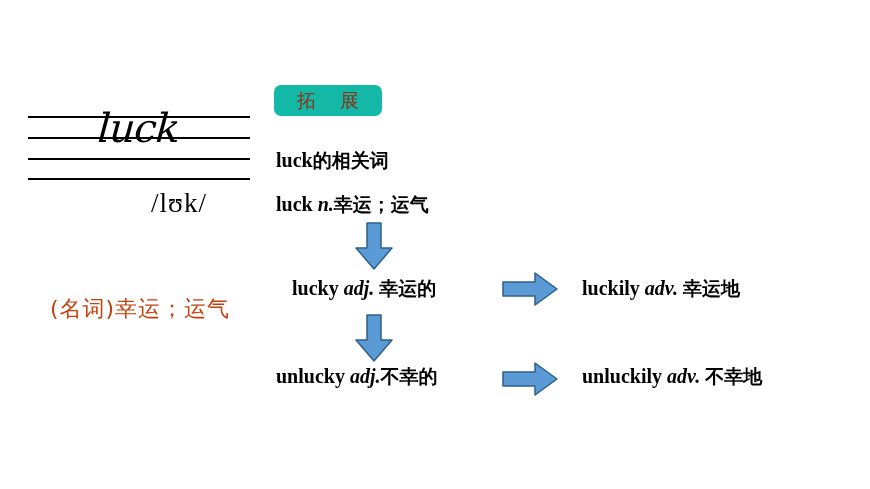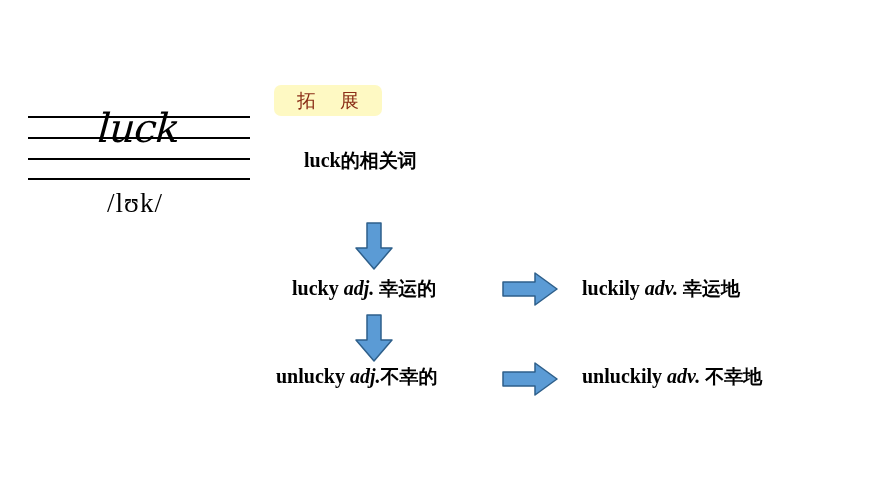--- a/index.html
+++ b/index.html
@@ -59,20 +59,21 @@
   #phonetic {
     position: absolute;
     left: 0;
     top: 188px;
     width: 270px;
     text-align: center;
     font-family: "Liberation Serif", "DejaVu Serif", serif;
     font-size: 27px;
     letter-spacing: 1px;
     color: #000000;
+    padding-left: 44px;
   }
 
   #word-meaning {
     position: absolute;
     left: 0;
     top: 294px;
     width: 280px;
     text-align: center;
     font-family: "DejaVu Sans", "Liberation Sans", sans-serif;
     font-size: 22px;
@@ -88,21 +89,21 @@
     width: 600px;
     height: 489px;
   }
 
   #extension-badge {
     position: absolute;
     left: 4px;
     top: 85px;
     width: 108px;
     height: 31px;
-    background: #fef9c3;
+    background: #14b8a6;
     border-radius: 7px;
     display: flex;
     align-items: center;
     justify-content: center;
     font-family: "DejaVu Sans", "Liberation Sans", sans-serif;
     font-size: 19px;
     font-weight: normal;
     color: #8B2E17;
     letter-spacing: 9px;
     text-indent: 9px;
@@ -120,21 +121,21 @@
   .term-line .pos {
     font-style: italic;
     font-weight: bold;
   }
   .term-line .cn {
     font-family: "DejaVu Sans", "Liberation Sans", sans-serif;
     font-weight: bold;
     font-size: 19px;
   }
 
-  #line-heading   { left: 6px;  top: 148px; margin-left: 28px; }
+  #line-heading   { left: 6px;  top: 148px; }
   #line-noun      { left: 6px;  top: 192px; }
   #line-adj-lucky { left: 6px;  top: 276px; margin-left: 16px; }
   #line-adv-luckily   { left: 312px; top: 276px; }
   #line-adj-unlucky   { left: 6px;  top: 364px; text-align: center; }
   #line-adv-unluckily { left: 312px; top: 364px; text-align: right; }
 
   
   .arrow-down {
     position: absolute;
     width: 38px;
@@ -159,30 +160,35 @@
     <div class="rule r1"></div>
     <div class="rule r2"></div>
     <div class="rule r3"></div>
     <div class="rule r4"></div>
   </div>
 
   <div id="handwritten-word">luck</div>
 
   <div id="phonetic">/lʊk/</div>
 
+  <div id="word-meaning">(名词)幸运；运气</div>
 </div>
 
 <div id="extension-panel">
 
   <div id="extension-badge">拓 展</div>
 
   <div class="term-line" id="line-heading">
     <span>luck</span><span class="cn">的相关词</span>
   </div>
 
+  <div class="term-line" id="line-noun">
+    <span>luck</span>
+    <span class="pos">n.</span><span class="cn">幸运；运气</span>
+  </div>
 
   <div class="term-line" id="line-adj-lucky">
     <span>lucky</span>
     <span class="pos">adj.</span>
     <span class="cn">幸运的</span>
   </div>
 
   <div class="term-line" id="line-adv-luckily">
     <span>luckily</span>
     <span class="pos">adv.</span>

